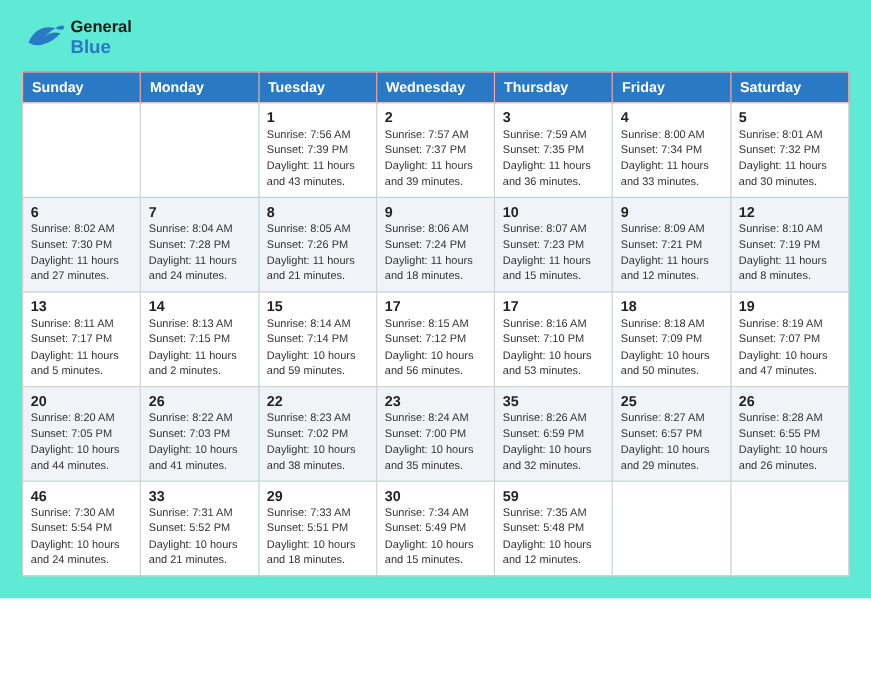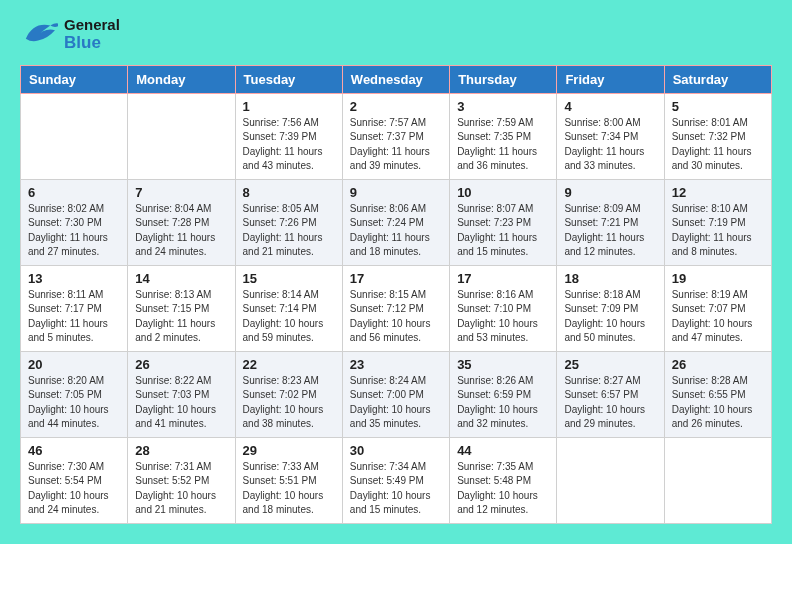--- a/index.html
+++ b/index.html
@@ -283,39 +283,39 @@
       </td>
         </tr>
         <tr>
           <td>
         <span class="day-num">46</span>
         <div class="day-info">
           Sunrise: 7:30 AM<br>Sunset: 5:54 PM<br>Daylight: 10 hours and 24 minutes.
         </div>
       </td>
           <td>
-        <span class="day-num">28</span>
+        <span class="day-num">33</span>
         <div class="day-info">
           Sunrise: 7:31 AM<br>Sunset: 5:52 PM<br>Daylight: 10 hours and 21 minutes.
         </div>
       </td>
           <td>
         <span class="day-num">29</span>
         <div class="day-info">
           Sunrise: 7:33 AM<br>Sunset: 5:51 PM<br>Daylight: 10 hours and 18 minutes.
         </div>
       </td>
           <td>
         <span class="day-num">30</span>
         <div class="day-info">
           Sunrise: 7:34 AM<br>Sunset: 5:49 PM<br>Daylight: 10 hours and 15 minutes.
         </div>
       </td>
           <td>
-        <span class="day-num">44</span>
+        <span class="day-num">59</span>
         <div class="day-info">
           Sunrise: 7:35 AM<br>Sunset: 5:48 PM<br>Daylight: 10 hours and 12 minutes.
         </div>
       </td>
           <td class="empty"></td>
           <td class="empty"></td>
         </tr>
       </tbody>
   </table>
 </div>

